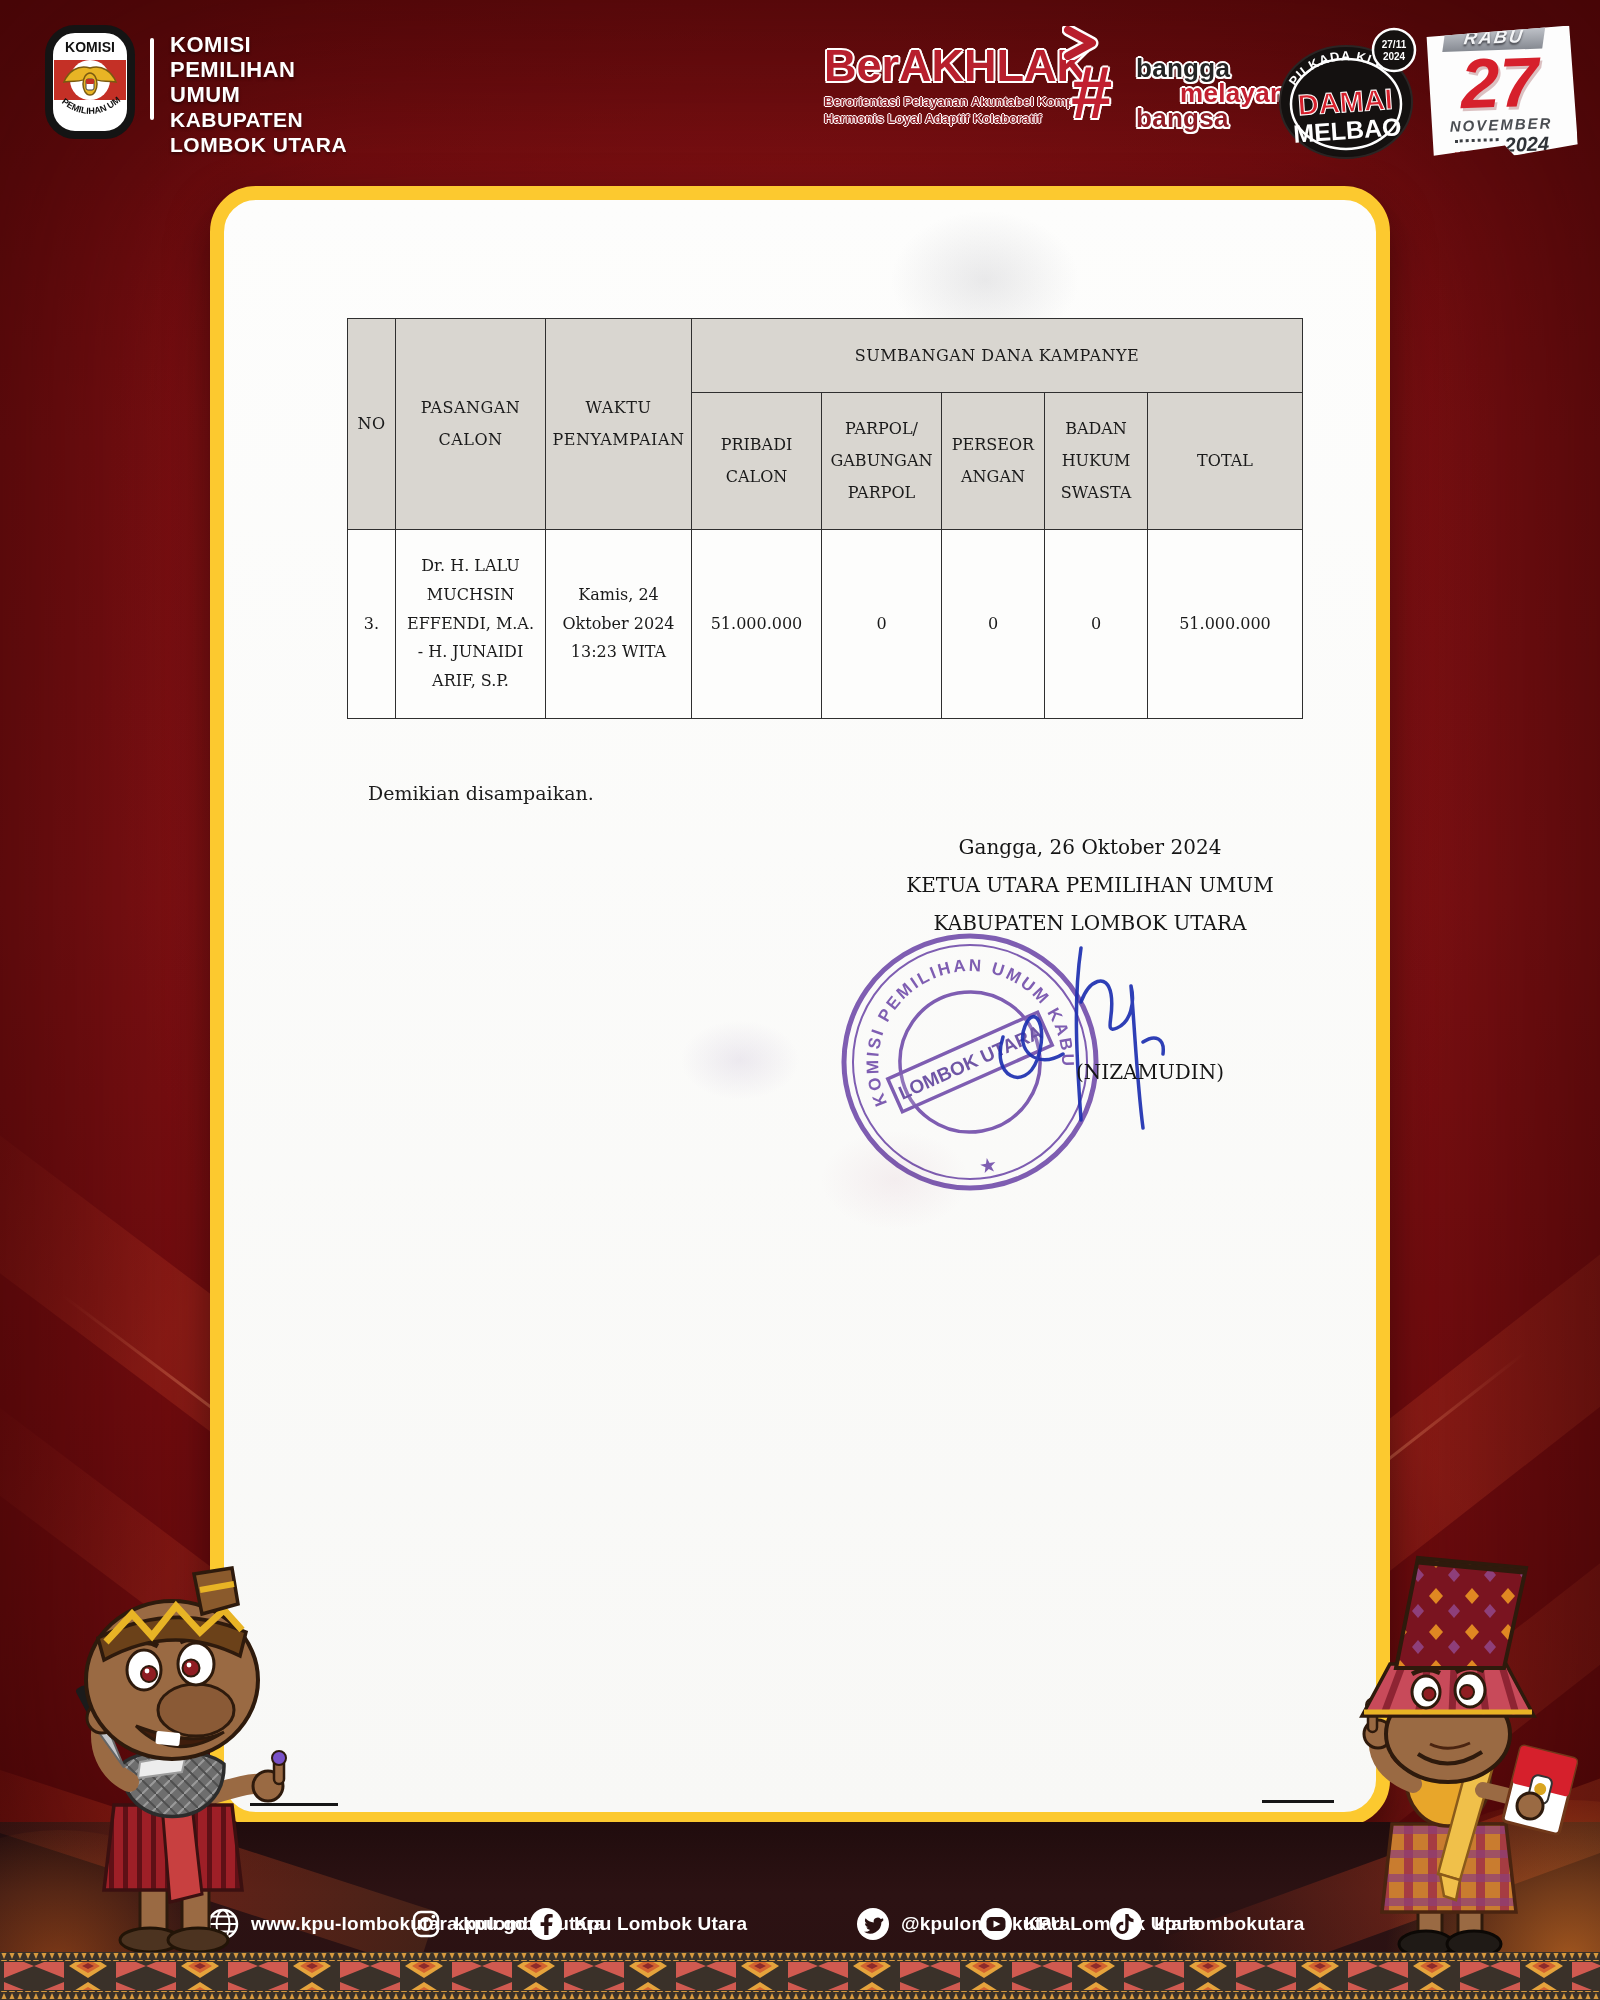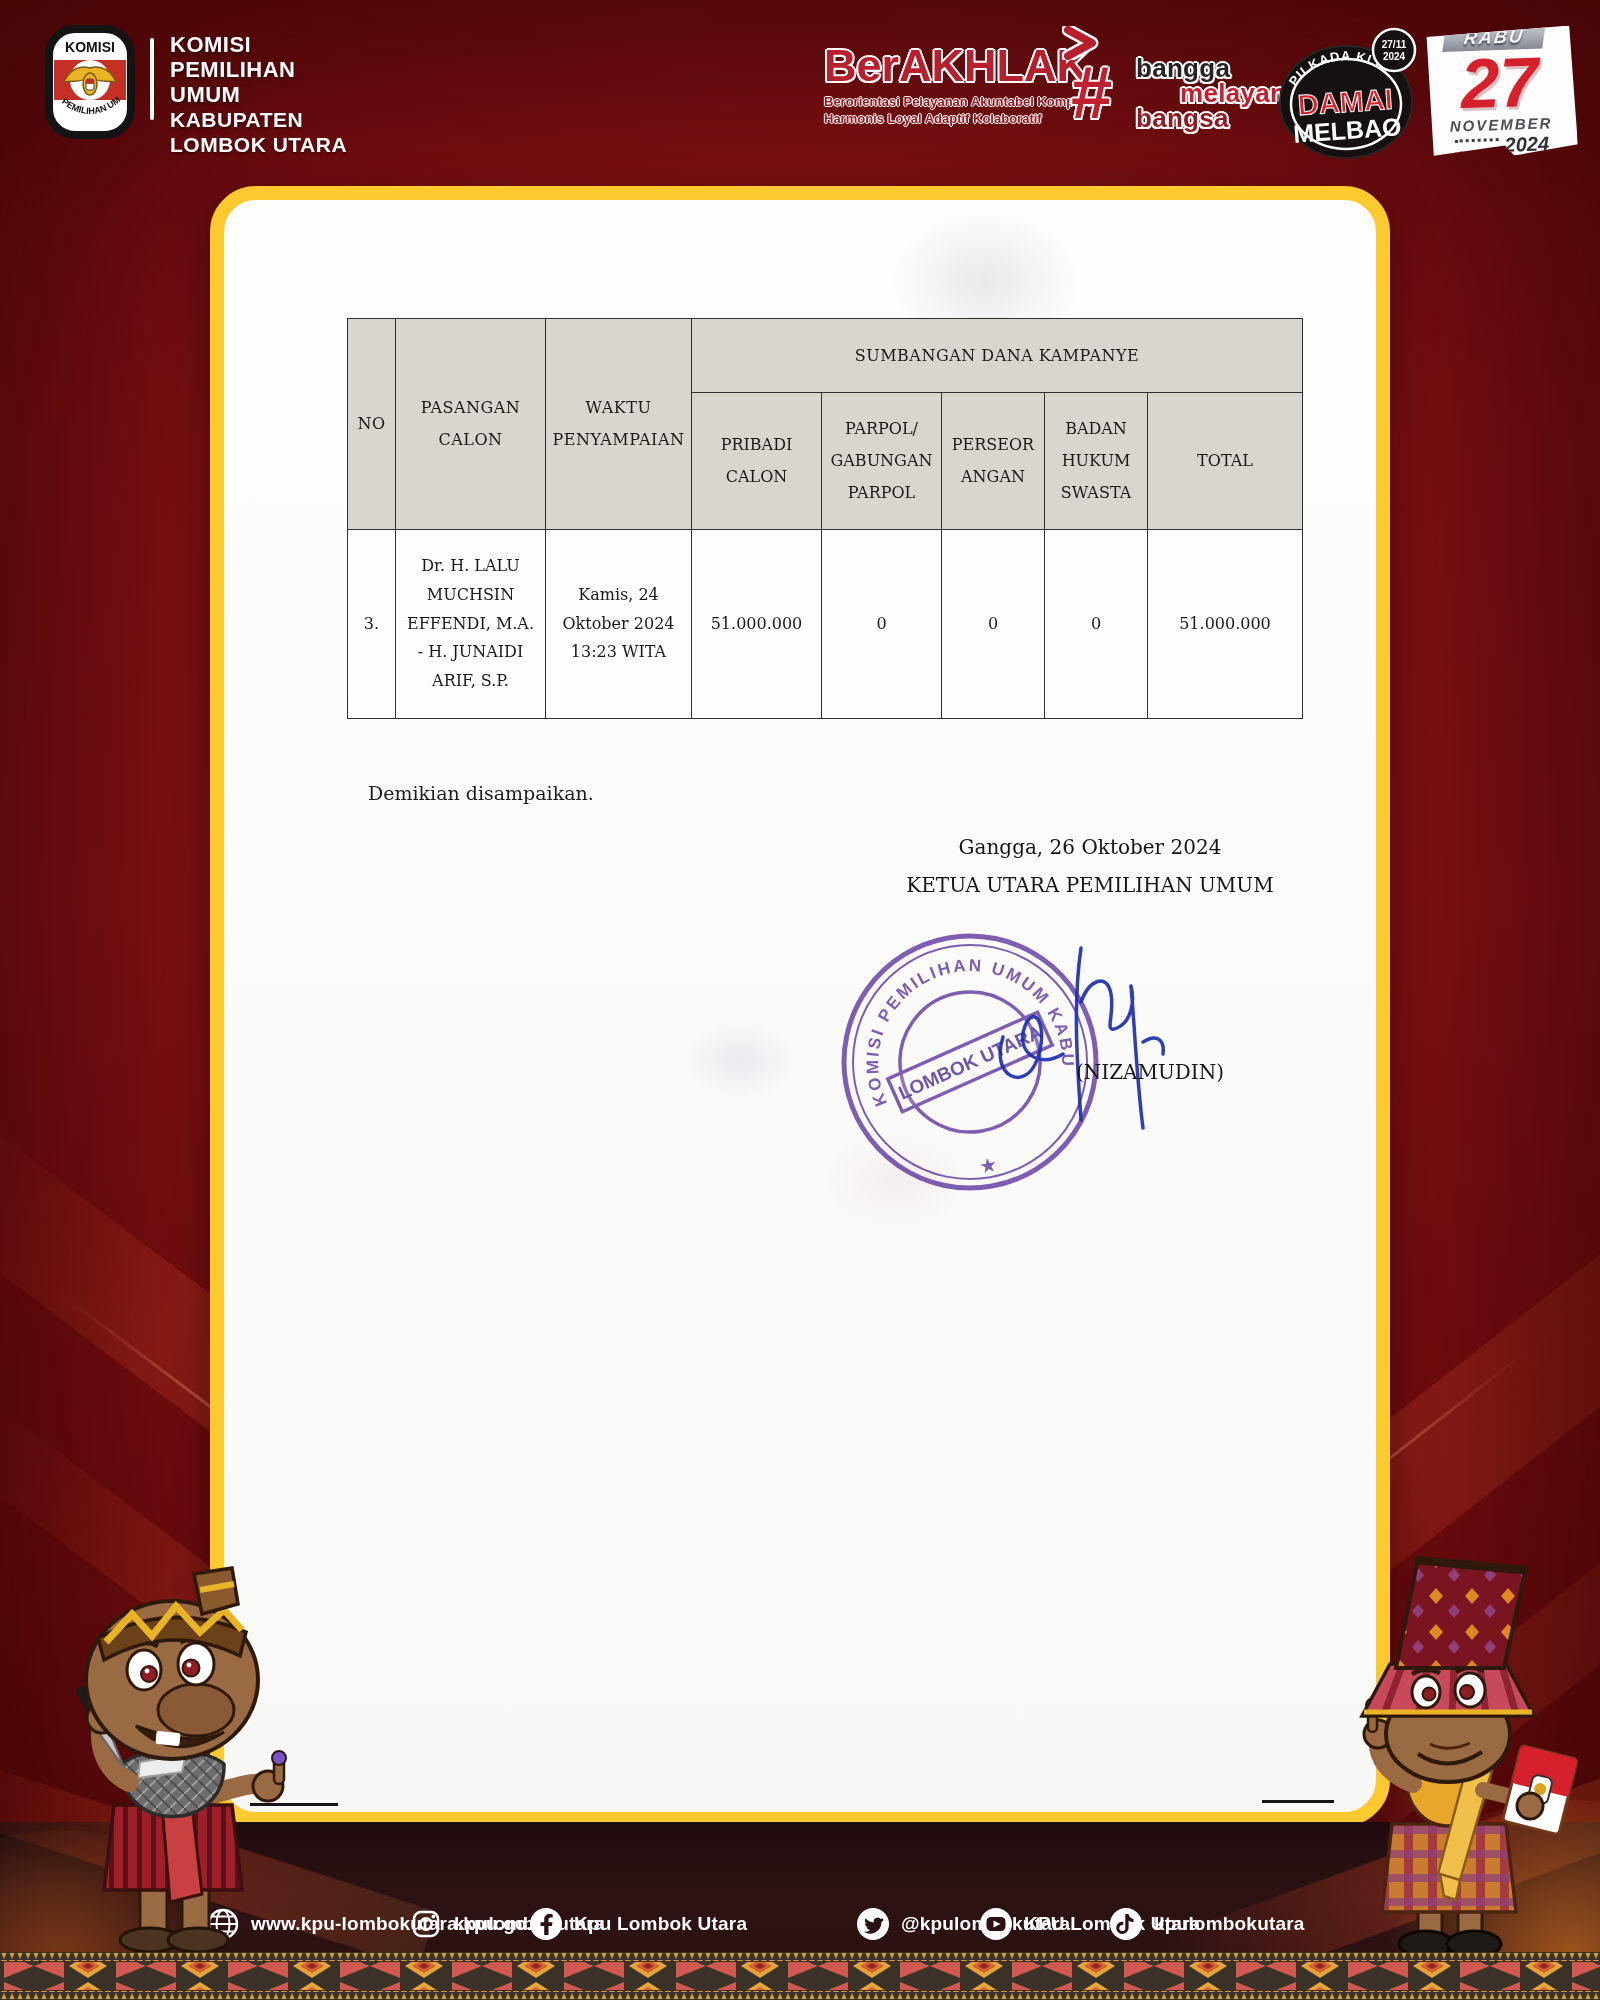--- a/index.html
+++ b/index.html
@@ -227,20 +227,21 @@
       <td>51.000.000</td>
     </tr>
   </tbody>
     </table>
 
   <div class="abs doc-close">Demikian disampaikan.</div>
 
   <div class="abs sig-block">
     <div>Gangga, 26 Oktober 2024</div>
     <div>KETUA UTARA PEMILIHAN UMUM</div>
+    <div>KABUPATEN LOMBOK UTARA</div>
   </div>
 
   <svg class="abs stamp" width="268" height="268" viewBox="0 0 268 268">
     <g stroke="#6f49ac" fill="none">
       <circle cx="134" cy="134" r="126" stroke-width="5"></circle>
       <circle cx="134" cy="134" r="117" stroke-width="2"></circle>
       <circle cx="134" cy="134" r="70" stroke-width="3.5"></circle>
     </g>
     <path id="stampArc" d="M46,162 A 92,92 0 1 1 222,162" fill="none"></path>
     <text font-family="Liberation Sans,sans-serif" font-size="17" font-weight="bold" fill="#6f49ac" letter-spacing="2.5">

